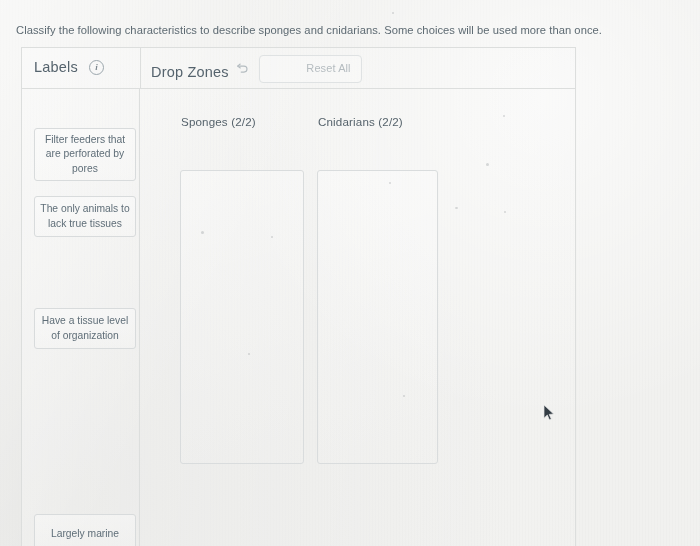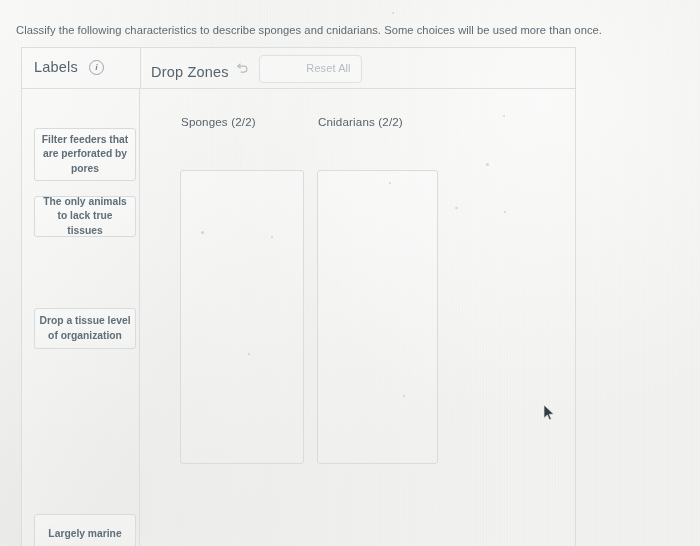--- a/index.html
+++ b/index.html
@@ -152,21 +152,20 @@
     border-radius: 3px;
     background: linear-gradient(180deg, rgba(255,255,255,0.38), rgba(252,252,251,0.18));
     color: #5f6e78;
     font-size: 10.3px;
     line-height: 14.2px;
     text-align: center;
     display: flex;
     align-items: center;
     justify-content: center;
     padding: 0 4px;
-    font-weight: bold;
   }
 
   
   .zones-col {
     position: absolute;
     left: 119px;
     top: 41px;
     right: 0;
     bottom: 0;
   }
@@ -233,21 +232,21 @@
         <path d="M1.9 6.1 H8.0 a3.0 3.0 0 0 1 0 6.0 H5.2" fill="none" stroke="#b4bcc0" stroke-width="1.1" stroke-linecap="round"></path>
       </svg>
     </div>
 
     <div class="reset-btn">Reset All</div>
   </div>
 
   <div class="labels-col">
     <div class="label-chip" style="top:39px;height:53px;">Filter feeders that are perforated by pores</div>
     <div class="label-chip" style="top:107px;height:41px;">The only animals to lack true tissues</div>
-    <div class="label-chip" style="top:219px;height:41px;">Drop a tissue level of organization</div>
+    <div class="label-chip" style="top:219px;height:41px;">Have a tissue level of organization</div>
     <div class="label-chip" style="top:425px;height:41px;">Largely marine</div>
 
   </div>
 
   <div class="zones-col">
     <div class="zone-title z0">Sponges (2/2)</div>
     <div class="zone-title z1">Cnidarians (2/2)</div>
 
     <div class="zone-box z0"></div>
     <div class="zone-box z1"></div>

